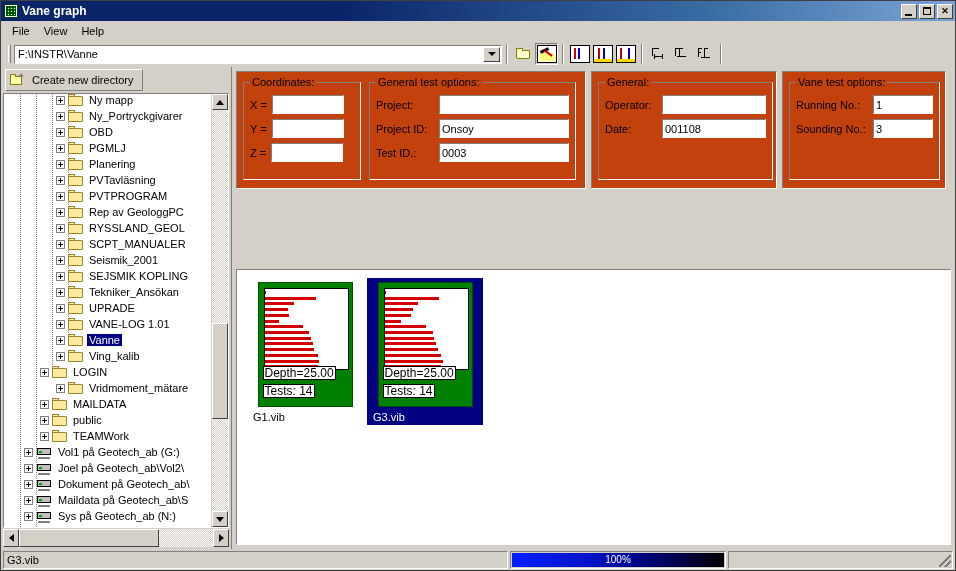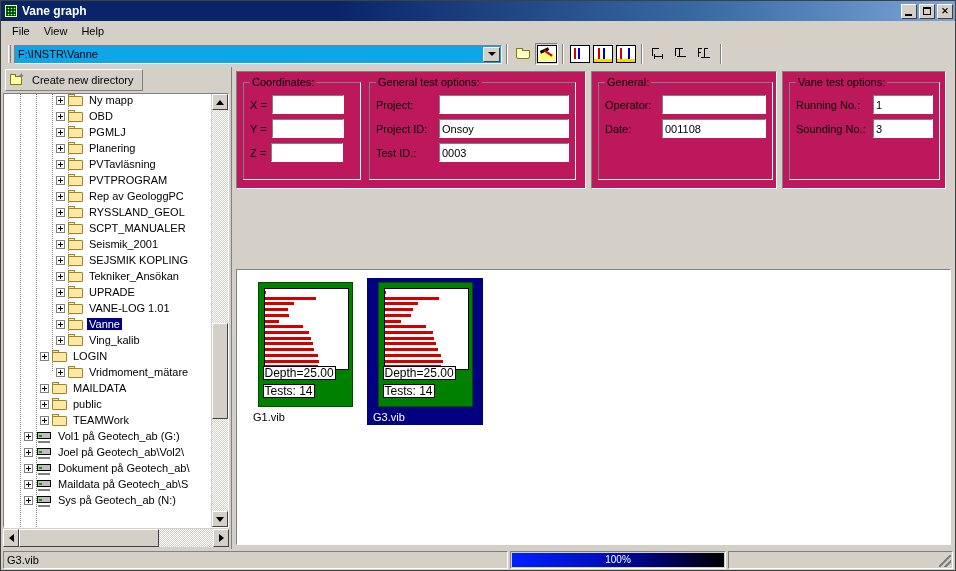--- a/index.html
+++ b/index.html
@@ -107,21 +107,21 @@
   }
   .grip {
     width: 3px; height: 18px;
     border-left: 1px solid #ffffff;
     border-right: 1px solid #808080;
     margin: 0 3px;
     box-sizing: border-box;
   }
   .path-combo {
     width: 488px; height: 19px;
-    background: #0ea5e9;
+    background: #ffffff;
     border: 1px solid;
     border-color: #808080 #ffffff #ffffff #808080;
     box-sizing: border-box;
     display: flex;
     align-items: center;
     position: relative;
   }
   .path-combo .val {
     flex: 1;
     padding-left: 3px;
@@ -403,21 +403,21 @@
     display: flex;
     padding: 4px 4px 0 4px;
     box-sizing: border-box;
     flex: none;
     gap: 5px;
     align-items: flex-start;
   }
   .panel-sunken {
     border: 1px solid;
     border-color: #808080 #ffffff #ffffff #808080;
-    background: #be185d;
+    background: #c2410c;
     box-sizing: border-box;
     padding: 4px 6px 6px 6px;
     position: relative;
   }
   fieldset.group {
     border: 1px solid #ffffff;
     border-left-color: #808080;
     border-top-color: #808080;
     margin: 0;
     padding: 2px 6px 6px 6px;
@@ -689,20 +689,29 @@
           <div class="dotline" style="left:64px; bottom:192px"></div>
           <div class="tree-list" id="tree-list">
               <div class="tnode">
                 <span style="width: 52px; flex: 0 0 auto;"></span>
                 <span class="expander"></span>
                 <span class="folder-ico">
                   <span class="tab"></span>
                   <span class="body"></span>
                 </span>
                 <span class="tlabel">Ny mapp</span>
+              </div>
+              <div class="tnode">
+                <span style="width: 52px; flex: 0 0 auto;"></span>
+                <span class="expander"></span>
+                <span class="folder-ico">
+                  <span class="tab"></span>
+                  <span class="body"></span>
+                </span>
+                <span class="tlabel">Ny_Portryckgivarer</span>
               </div>
               <div class="tnode">
                 <span style="width: 52px; flex: 0 0 auto;"></span>
                 <span class="expander"></span>
                 <span class="folder-ico">
                   <span class="tab"></span>
                   <span class="body"></span>
                 </span>
                 <span class="tlabel">OBD</span>
               </div>

